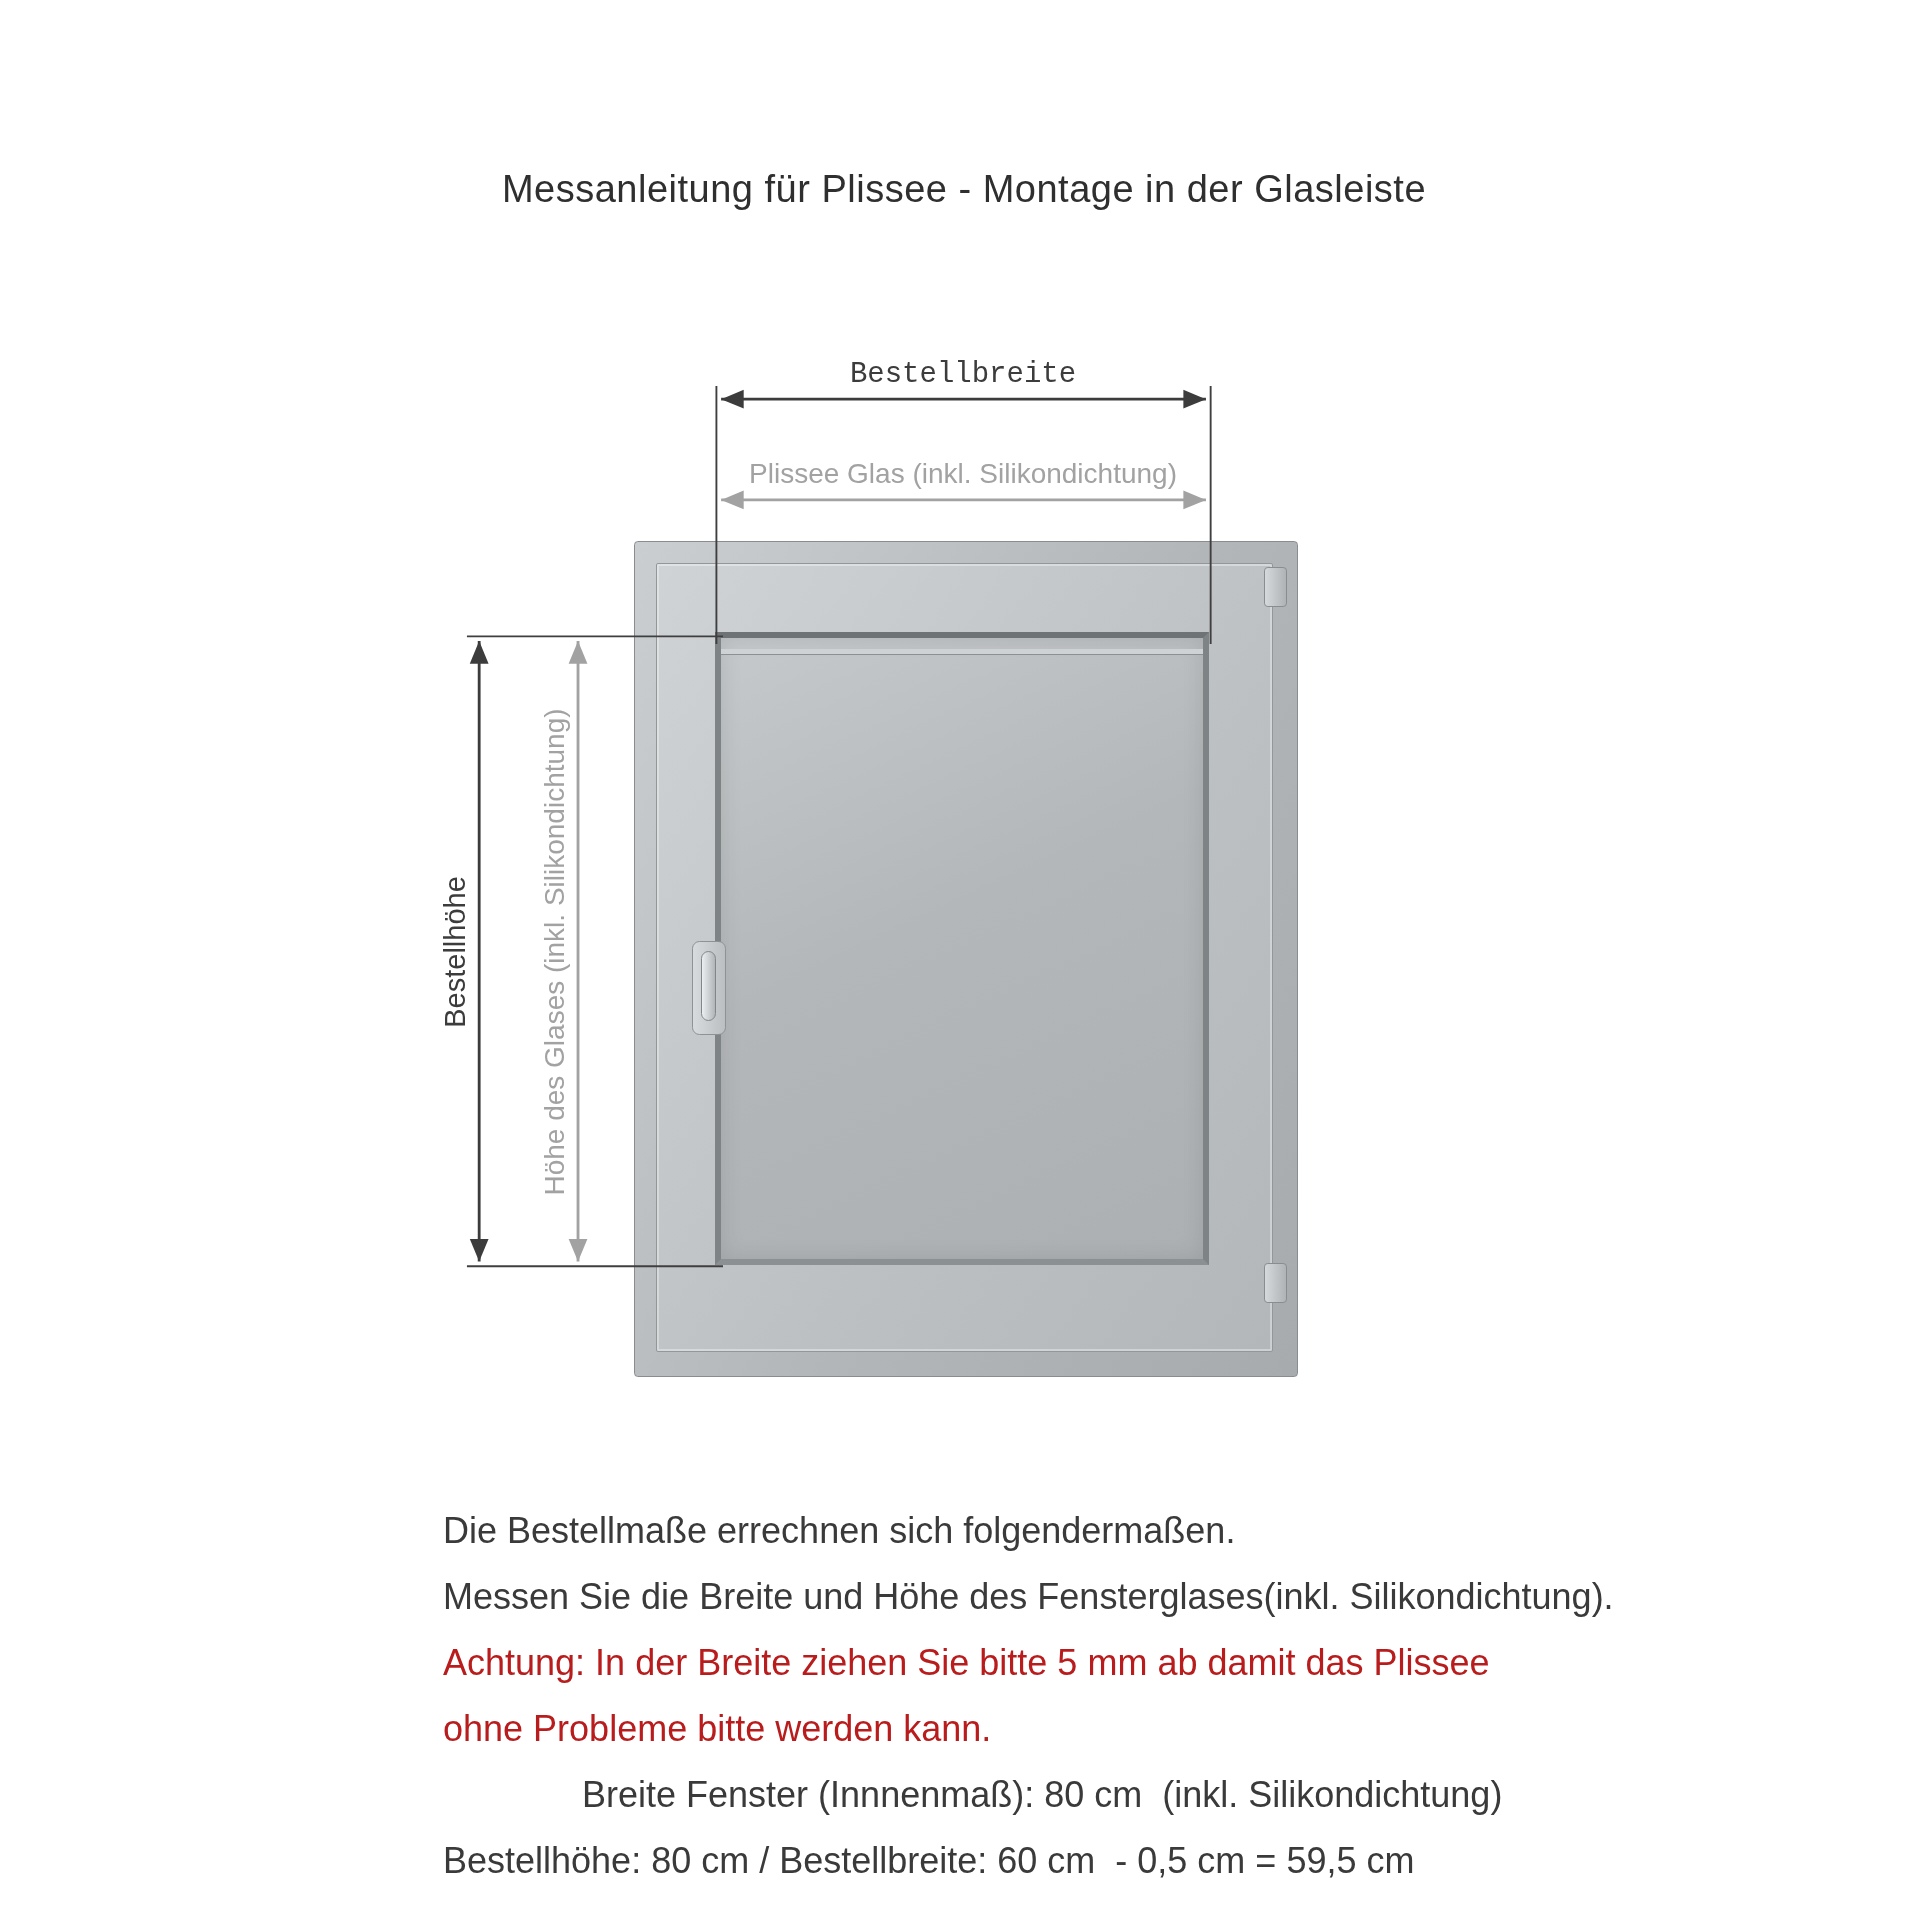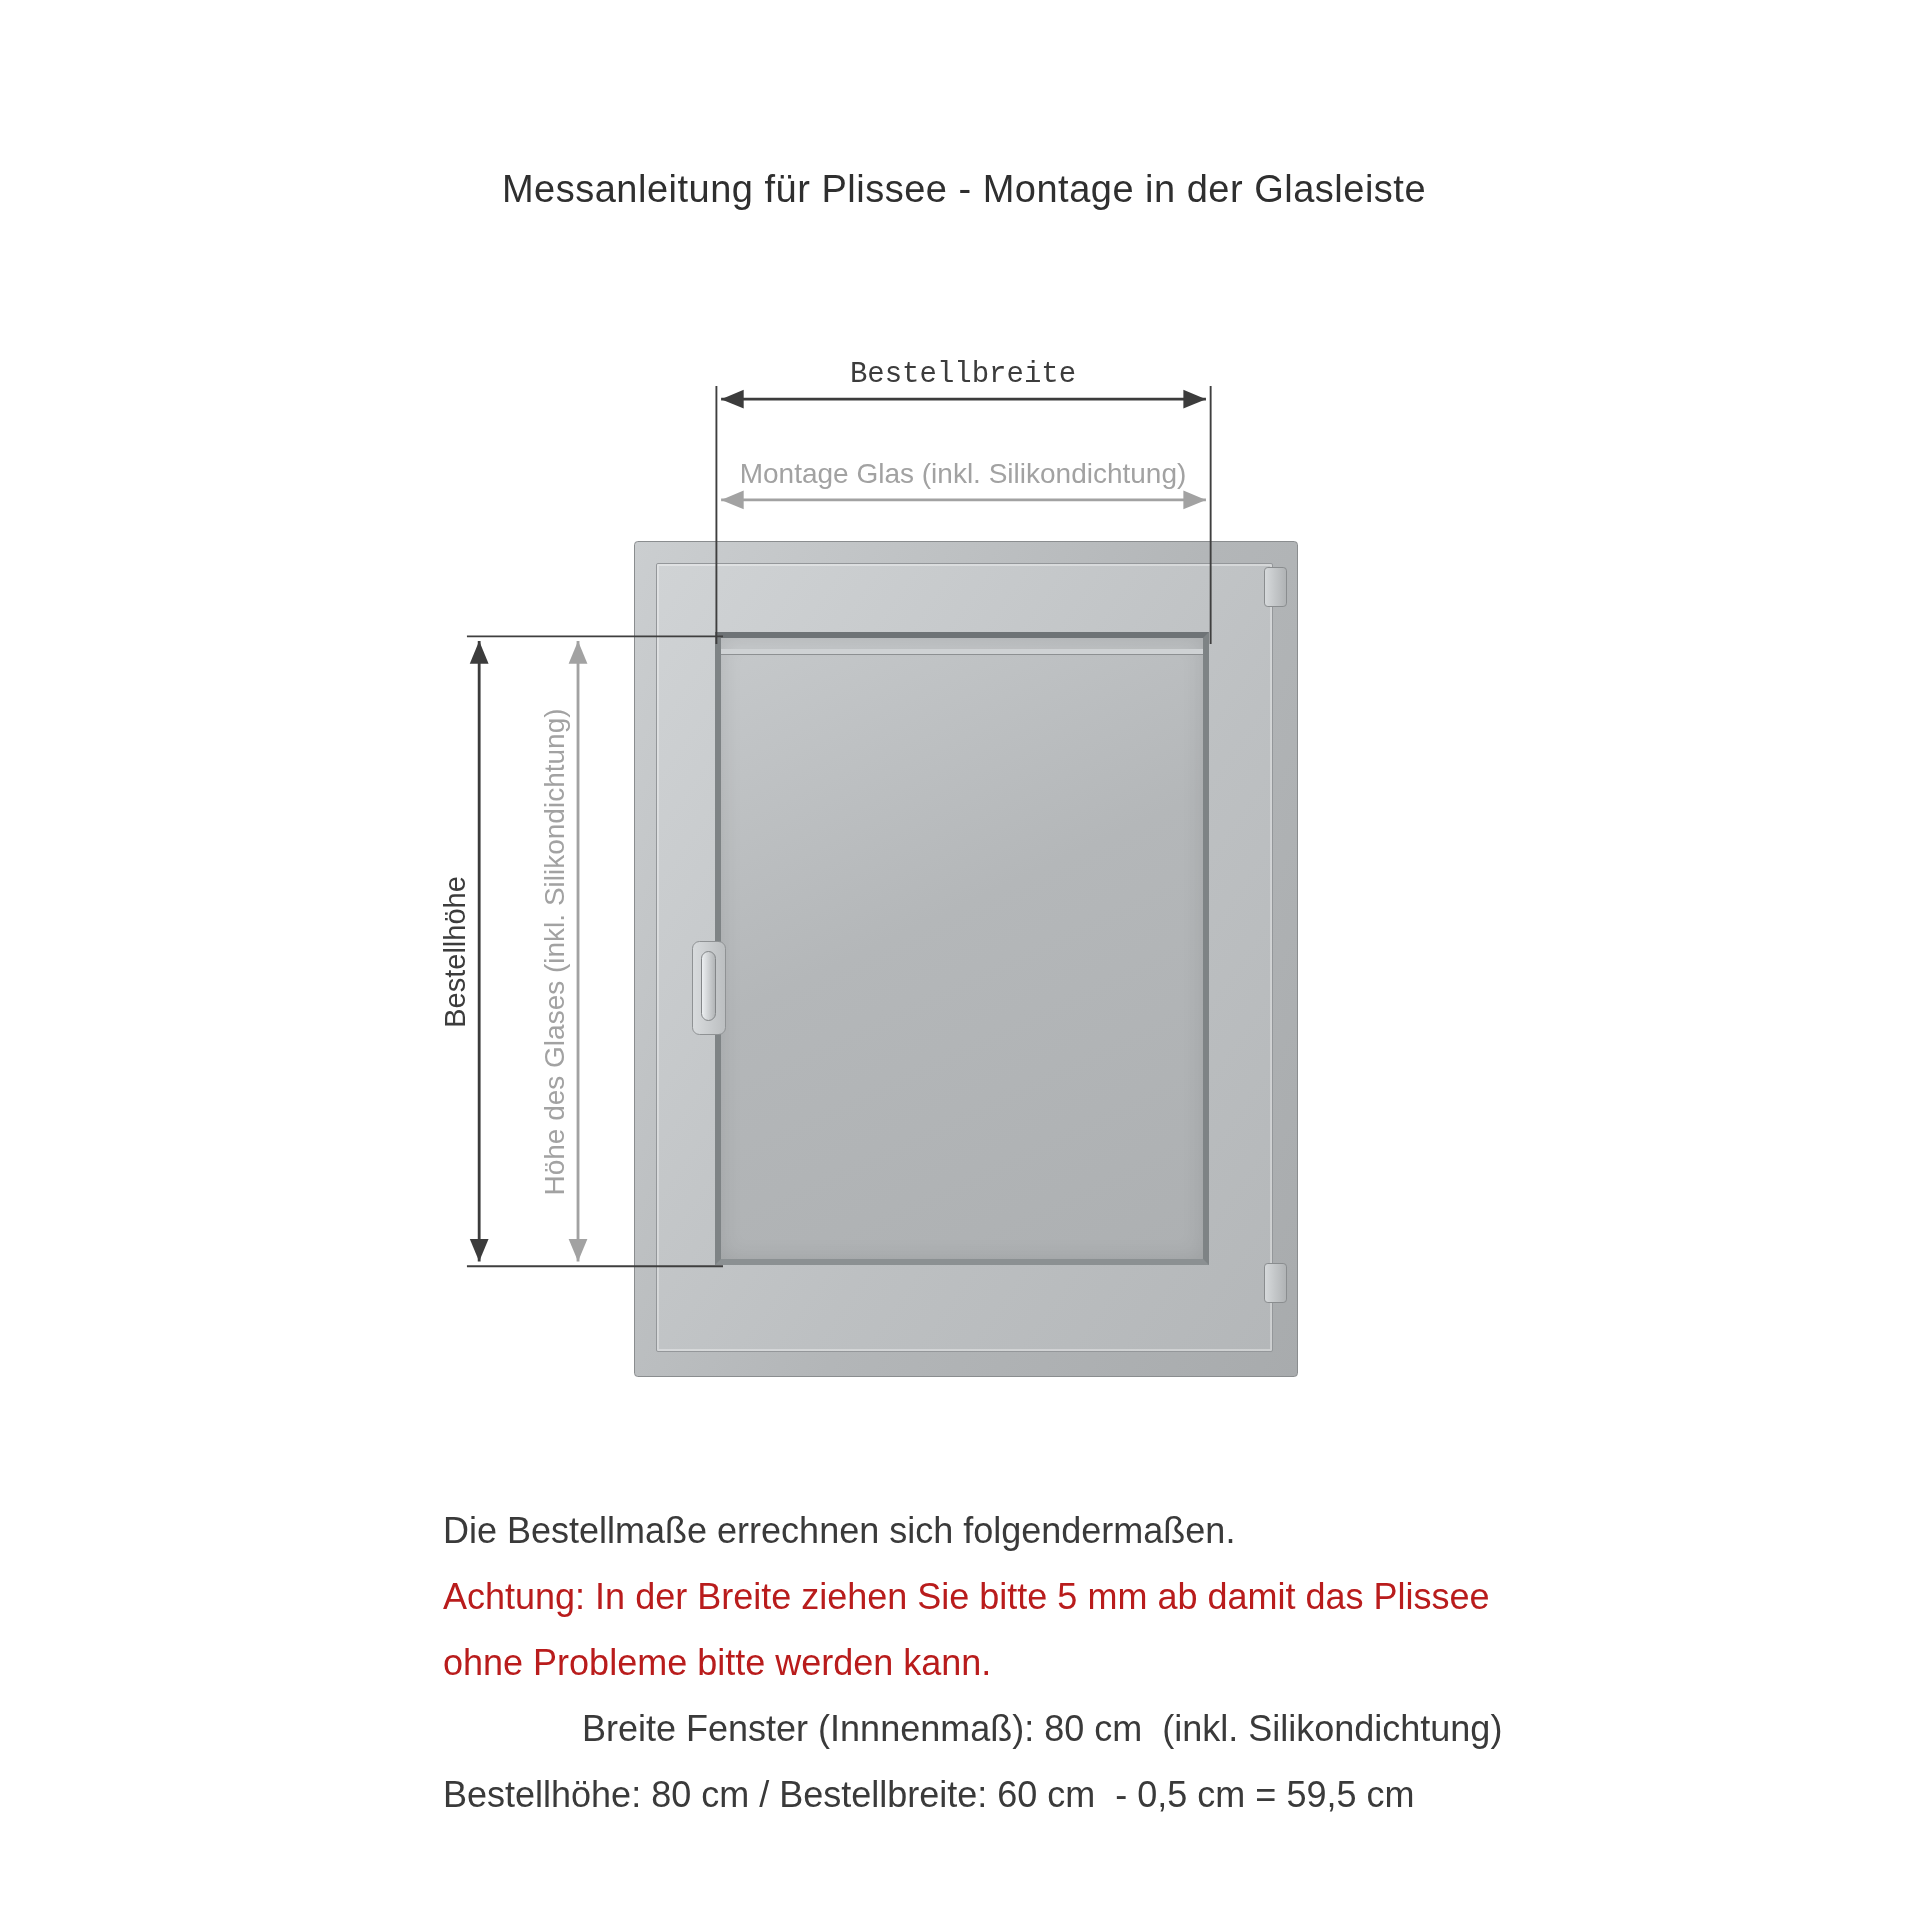--- a/index.html
+++ b/index.html
@@ -188,26 +188,27 @@
 
     <line x1="496" y1="676" x2="768" y2="676" stroke="#3f3f3f" stroke-width="2"></line>
     <line x1="496" y1="1345" x2="768" y2="1345" stroke="#3f3f3f" stroke-width="2"></line>
 
     <line x1="509" y1="681" x2="509" y2="1340" stroke="#3c3c3c" stroke-width="3" marker-start="url(#arrow-dark)" marker-end="url(#arrow-dark)"></line>
 
     <line x1="614" y1="681" x2="614" y2="1340" stroke="#a2a2a2" stroke-width="3" marker-start="url(#arrow-gray)" marker-end="url(#arrow-gray)"></line>
   </svg>
 
   <div class="dim-label dim-dark label-order-width">Bestellbreite</div>
-  <div class="dim-label dim-gray label-glass-width">Montage Glas (inkl. Silikondichtung)</div>
+  <div class="dim-label dim-gray label-glass-width">Plissee Glas (inkl. Silikondichtung)</div>
   <div class="dim-label dim-dark rot label-order-height">Bestellhöhe</div>
   <div class="dim-label dim-gray rot label-glass-height">Höhe des Glases (inkl. Silikondichtung)</div>
 
   <div class="instructions">
     <p>Die Bestellmaße errechnen sich folgendermaßen.</p>
+    <p>Messen Sie die Breite und Höhe des Fensterglases(inkl. Silikondichtung).</p>
     <p class="red">Achtung: In der Breite ziehen Sie bitte 5 mm ab damit das Plissee</p>
     <p class="red">ohne Probleme bitte werden kann.</p>
     <p class="indented">Breite Fenster (Innnenmaß): 80 cm  (inkl. Silikondichtung)</p>
     <p>Bestellhöhe: 80 cm / Bestellbreite: 60 cm  - 0,5 cm = 59,5 cm</p>
   </div>
 
 </div>
 
 
 </body></html>

